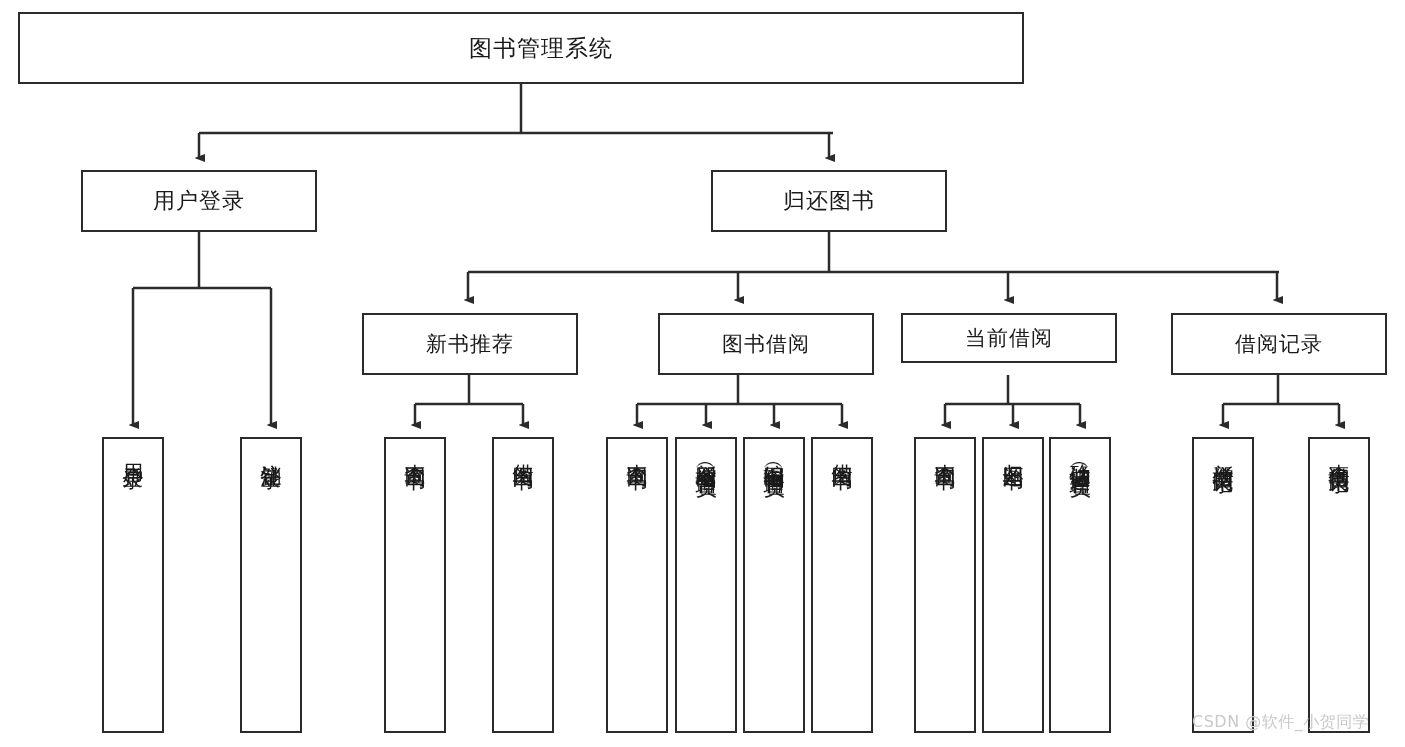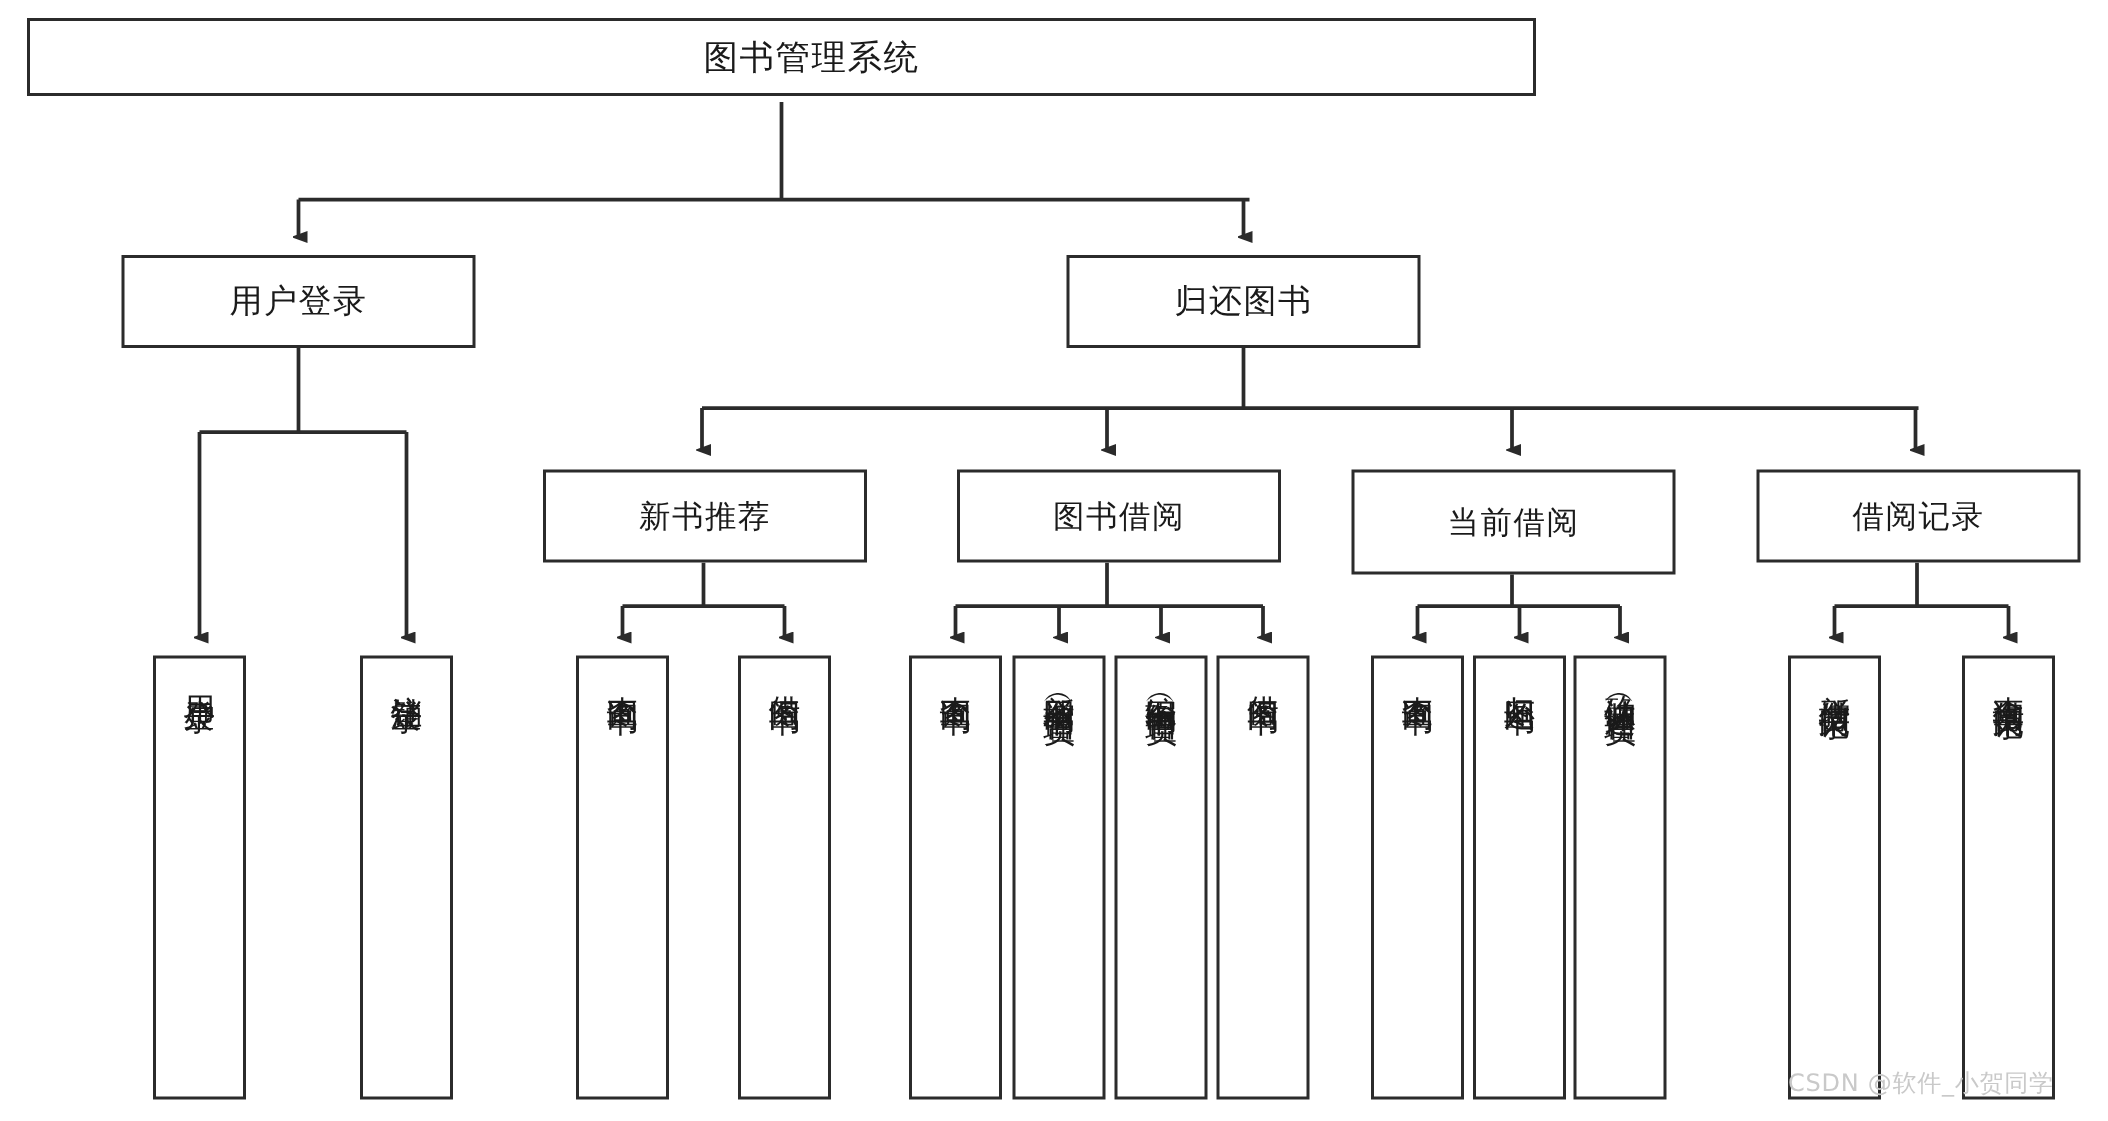--- a/index.html
+++ b/index.html
@@ -124,41 +124,41 @@
       <path d="M1013,404 L1013,425" marker-end="url(#arrowhead)"></path>
       <path d="M1080,404 L1080,425" marker-end="url(#arrowhead)"></path>
 
       <path d="M1278,375 L1278,404"></path>
       <path d="M1223,404 L1339,404"></path>
       <path d="M1223,404 L1223,425" marker-end="url(#arrowhead)"></path>
       <path d="M1339,404 L1339,425" marker-end="url(#arrowhead)"></path>
     </g>
   </svg>
 
-  <div class="node level-root" style="left:18px; top:12px; width:1006px; height:52px;padding-left:40px;">
+  <div class="node level-root" style="left:18px; top:12px; width:1006px; height:72px;padding-left:40px;">
     <span class="htext">图书管理系统</span>
   </div>
 
   <div class="node level-2" style="left:81px; top:170px; width:236px; height:62px;">
     <span class="htext">用户登录</span>
   </div>
 
   <div class="node level-2" style="left:711px; top:170px; width:236px; height:62px;">
     <span class="htext">归还图书</span>
   </div>
 
   <div class="node level-3" style="left:362px; top:313px; width:216px; height:62px;">
     <span class="htext">新书推荐</span>
   </div>
 
-  <div class="node level-3" style="left:638px; top:313px; width:216px; height:62px;">
+  <div class="node level-3" style="left:658px; top:313px; width:216px; height:62px;">
     <span class="htext">图书借阅</span>
   </div>
 
-  <div class="node level-3" style="left:901px; top:313px; width:216px; height:70px;">
+  <div class="node level-3" style="left:901px; top:313px; width:216px; height:50px;">
     <span class="htext">当前借阅</span>
   </div>
 
   <div class="node level-3" style="left:1171px; top:313px; width:216px; height:62px;align-items:center;">
     <span class="htext">借阅记录</span>
   </div>
 
   <div class="node leaf" style="left:102px; top:437px; width:62px; height:296px;">
     <span class="vtext">用户登录</span>
   </div>

